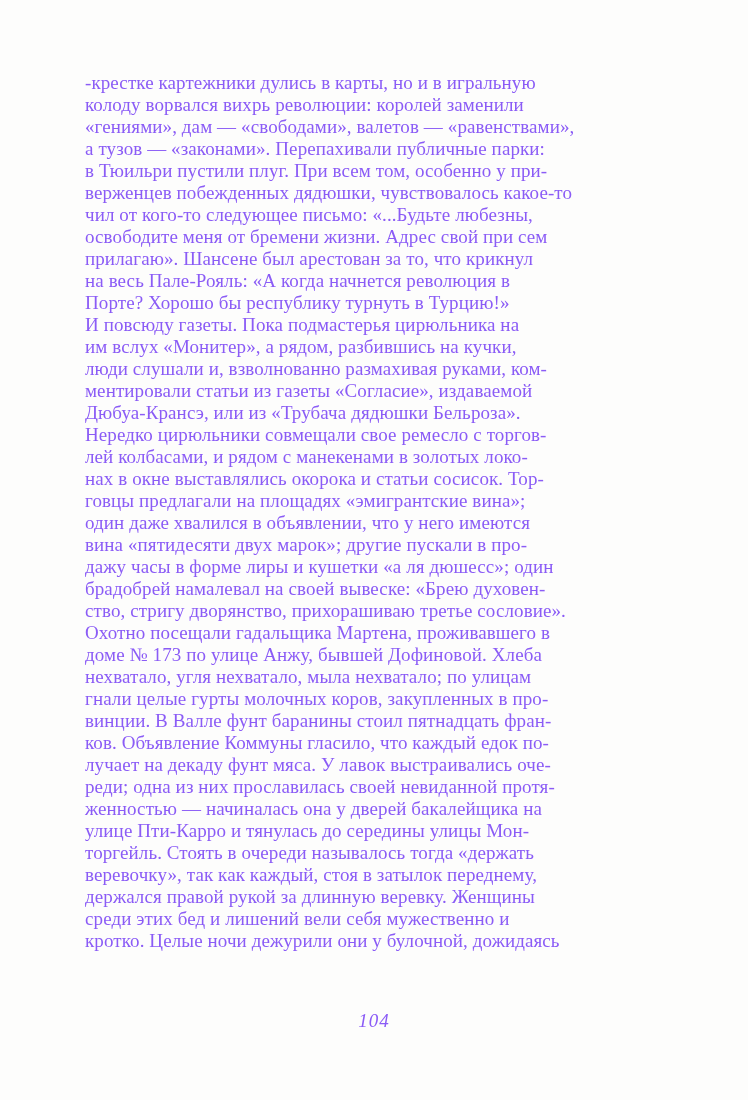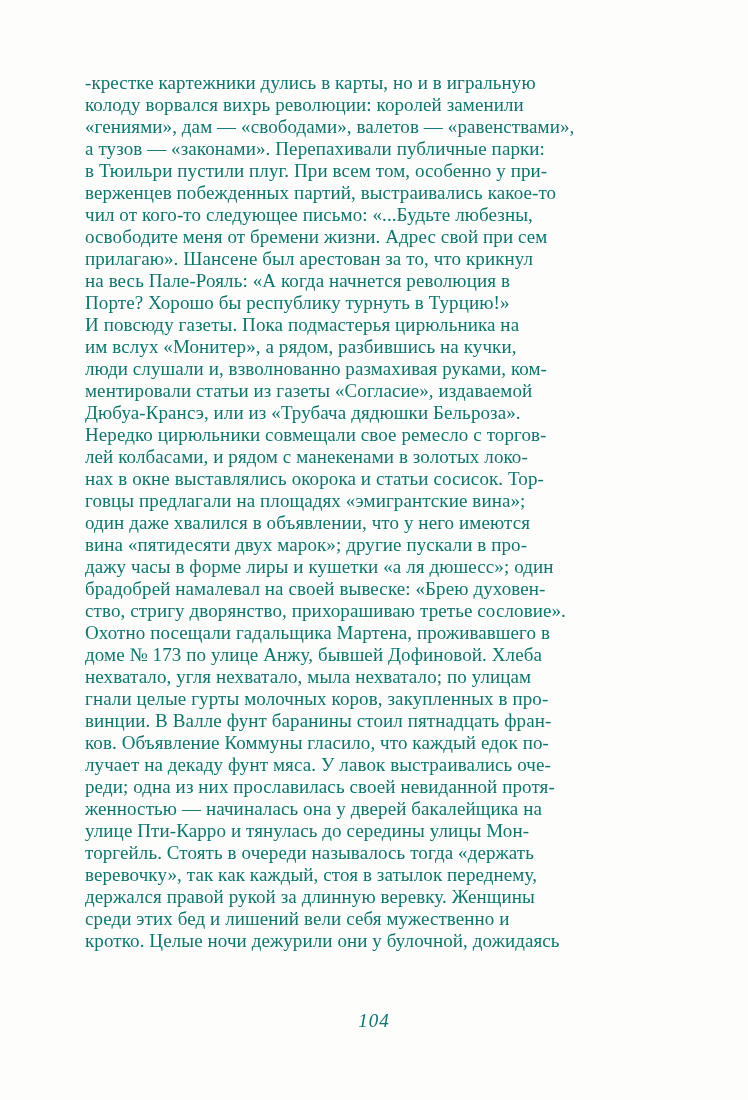--- a/index.html
+++ b/index.html
@@ -7,21 +7,21 @@
     padding: 0;
     background: #fdfdfc;
   }
   .page {
     position: relative;
     width: 748px;
     height: 1100px;
     background: #fdfdfc;
     overflow: hidden;
     font-family: "Liberation Serif", "DejaVu Serif", serif;
-    color: #0f766e;
+    color: #8b5cf6;
   }
   .text-block {
     position: absolute;
     left: 85px;
     top: 72px;
     width: 578px;
     font-size: 19px;
     line-height: 22px;
   }
   .line {
@@ -51,21 +51,21 @@
 </head>
 <body>
 
 <div class="page">
   <div class="text-block">
       <div class="line">-крестке картежники дулись в карты, но и в игральную</div>
       <div class="line">колоду ворвался вихрь революции: королей заменили</div>
       <div class="line">«гениями», дам — «свободами», валетов — «равенствами»,</div>
       <div class="line">а тузов — «законами». Перепахивали публичные парки:</div>
       <div class="line">в Тюильри пустили плуг. При всем том, особенно у при-</div>
-      <div class="line">верженцев побежденных партий, выстраивались какое-то</div>
+      <div class="line">верженцев побежденных дядюшки, чувствовалось какое-то</div>
       <div class="line">чил от кого-то следующее письмо: «...Будьте любезны,</div>
       <div class="line">освободите меня от бремени жизни. Адрес свой при сем</div>
       <div class="line">прилагаю». Шансене был арестован за то, что крикнул</div>
       <div class="line">на весь Пале-Рояль: «А когда начнется революция в</div>
       <div class="line">Порте? Хорошо бы республику турнуть в Турцию!»</div>
       <div class="line">И повсюду газеты. Пока подмастерья цирюльника на</div>
       <div class="line">им вслух «Монитер», а рядом, разбившись на кучки,</div>
       <div class="line">люди слушали и, взволнованно размахивая руками, ком-</div>
       <div class="line">ментировали статьи из газеты «Согласие», издаваемой</div>
       <div class="line">Дюбуа-Крансэ, или из «Трубача дядюшки Бельроза».</div>

